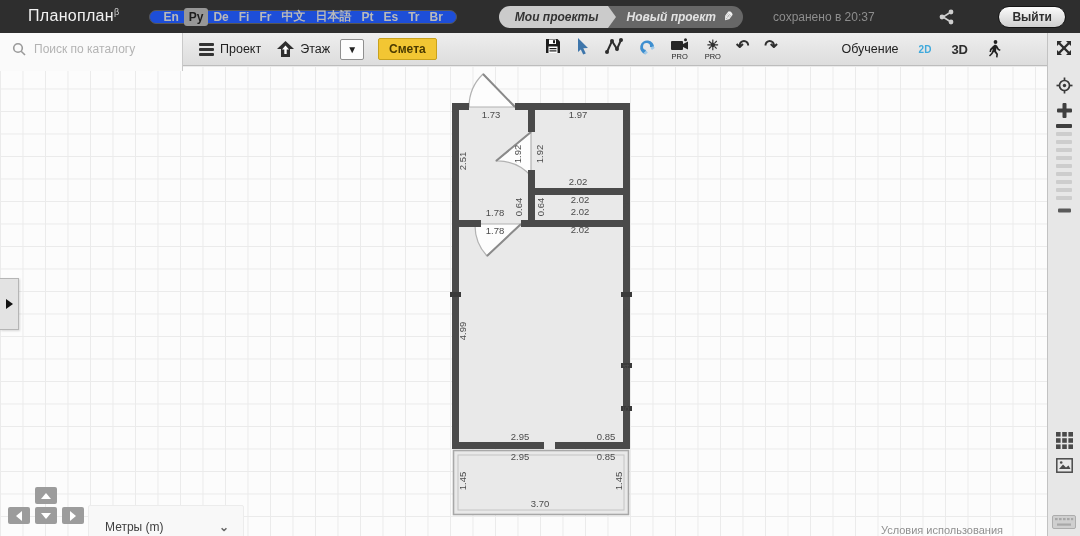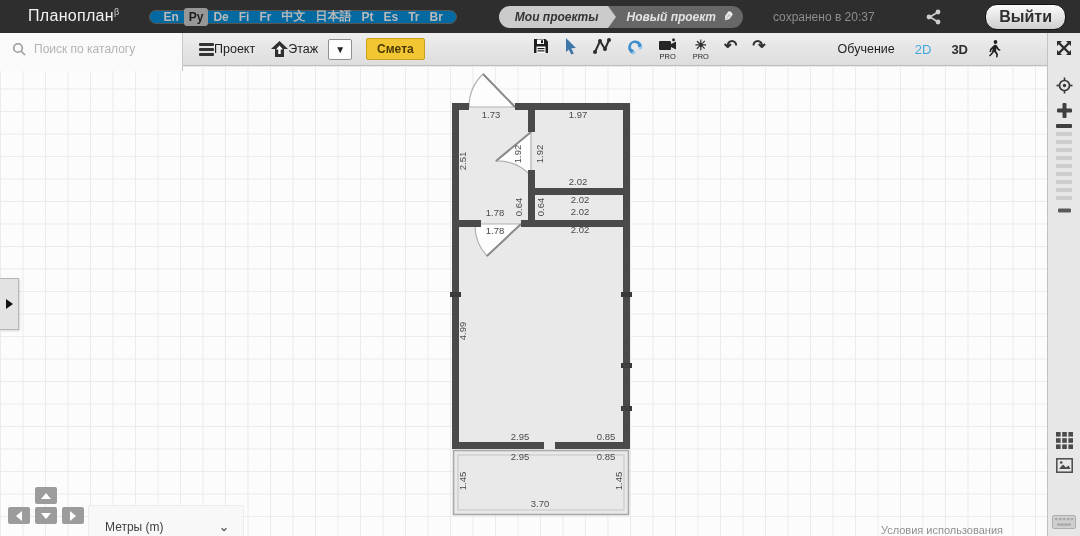--- a/index.html
+++ b/index.html
@@ -5,65 +5,65 @@
   * { margin:0; padding:0; box-sizing:border-box; }
   html,body { width:1080px; height:536px; overflow:hidden;
     font-family:"Liberation Sans", sans-serif; background:#fcfcfc; }
 
   
   .topbar { position:absolute; left:0; top:0; width:1080px; height:33px;
     background:#2e2e2e; display:flex; align-items:center; z-index:30;gap:8px; }
   .logo { color:#f2f2f2; font-size:16px; margin-left:28px; letter-spacing:.3px; }
   .logo sup { font-size:9px; color:#cfcfcf; }
   .lang-pill { display:flex; align-items:center; margin-left:22px;
-    background:#0369a1; border:1px solid #565656; border-radius:14px;
+    background:#1d4ed8; border:1px solid #565656; border-radius:14px;
     padding:2px 8px; height:14px; }
   .lang-item { color:#b9b9b9; font-size:12px; font-weight:bold; padding:2px 5px;
     border-radius:3px; cursor:pointer; white-space:nowrap; }
   .lang-item.active { background:#979797; color:#1d1d1d; }
   .proj-capsule { display:flex; align-items:center; height:22px; margin-left:34px;
     border-radius:11px; overflow:hidden;font-style:italic; }
   .proj-left { background:#cbcbcb; color:#333; font-size:12px; font-weight:bold;
     height:22px; display:flex; align-items:center; padding:0 10px 0 16px; position:relative; }
   .proj-arrow { width:0; height:0; border-top:11px solid transparent; border-bottom:11px solid transparent;
     border-left:8px solid #cbcbcb; background:#676767; }
   .proj-right { background:#676767; color:#e3e3e3; font-size:12px; font-weight:bold;
     height:22px; display:flex; align-items:center; padding:0 8px 0 10px; }
   .proj-pencil { color:#f0f0f0; font-size:13px; margin-left:8px; transform:scaleX(-1); }
   .saved { color:#8d8d8d; font-size:12px; margin-left:22px; }
   .share-btn { margin-left:auto; margin-right:34px; cursor:pointer; display:flex; }
   .exit-btn { margin-right:14px; background:linear-gradient(#fbfbfb,#cfcfcf);
-    border:1px solid #141414; border-radius:12px; color:#2e2e2e; font-size:16px;
+    border:1px solid #141414; border-radius:12px; color:#2e2e2e; font-size:12px;
     font-weight:bold; padding:3px 13px; cursor:pointer; }
 
   
   .toolbar { position:absolute; left:0; top:33px; width:1047px; height:33px;
     background:linear-gradient(#eeeeee,#dddddd); border-bottom:1px solid #bdbdbd;
     display:flex; align-items:center; z-index:20; }
   .search-box { width:183px; height:44px; background:#fafafa; border-right:1px solid #c9c9c9;
     display:flex; align-items:center; padding:0 8px 0 12px; }
   .search-box input { border:none; outline:none; background:transparent; font-size:12px;
     color:#555; width:140px; margin-left:8px; font-family:"Liberation Sans",sans-serif; }
   .search-box input::placeholder { color:#b3b3b3; }
-  .tb-item { display:flex; align-items:center; font-size:12.5px; color:#222;
+  .tb-item { display:flex; align-items:center; gap:6px; font-size:12.5px; color:#222;
     margin-left:16px; cursor:pointer; white-space:nowrap; }
   .ham { display:flex; flex-direction:column; gap:2px; }
   .ham span { width:15px; height:3px; background:#333; border-radius:1px; }
   .dd-btn { width:24px; height:21px; background:#fdfdfd; border:1px solid #8f8f8f;
     border-radius:2px; margin-left:10px; display:flex; align-items:center; justify-content:center;
     font-size:10px; color:#222; cursor:pointer; }
   .estimate-btn { margin-left:14px; background:#f2c633; border:1px solid #c9a21c;
     border-radius:2px; color:#4a3a00; font-size:12px; font-weight:bold; padding:3px 10px; cursor:pointer; }
   .tool-icons { display:flex; align-items:flex-start; gap:15px; margin-left:108px; }
   .ticon { cursor:pointer; display:flex; flex-direction:column; align-items:center; line-height:1; }
   .pro-label { font-size:7.5px; font-weight:normal; color:#1f1f1f; margin-top:1px; }
   .glyph { font-size:16px; color:#2f2f2f; font-weight:bold; }
   .right-group { margin-left:auto; display:flex; align-items:center; gap:20px; padding-right:46px; }
   .training { font-size:12.5px; color:#222; cursor:pointer; }
-  .mode-2d { font-size:13px; font-weight:normal; color:#3fa9dc; cursor:pointer; }
+  .mode-2d { font-size:10px; font-weight:bold; color:#3fa9dc; cursor:pointer; }
   .mode-3d { font-size:13px; font-weight:bold; color:#2d2d2d; cursor:pointer; }
 
   
   .canvas { position:absolute; left:0; top:66px; right:33px; bottom:0;
     background-color:#fcfcfc;
     background-image:linear-gradient(#ebebeb 1px, transparent 1px),
       linear-gradient(90deg,#ebebeb 1px, transparent 1px);
     background-size:22.5px 22.5px; }
   .plan-svg { position:absolute; left:0; top:0; }
   .dim { font-size:9.5px; fill:#4b4b4b; }

